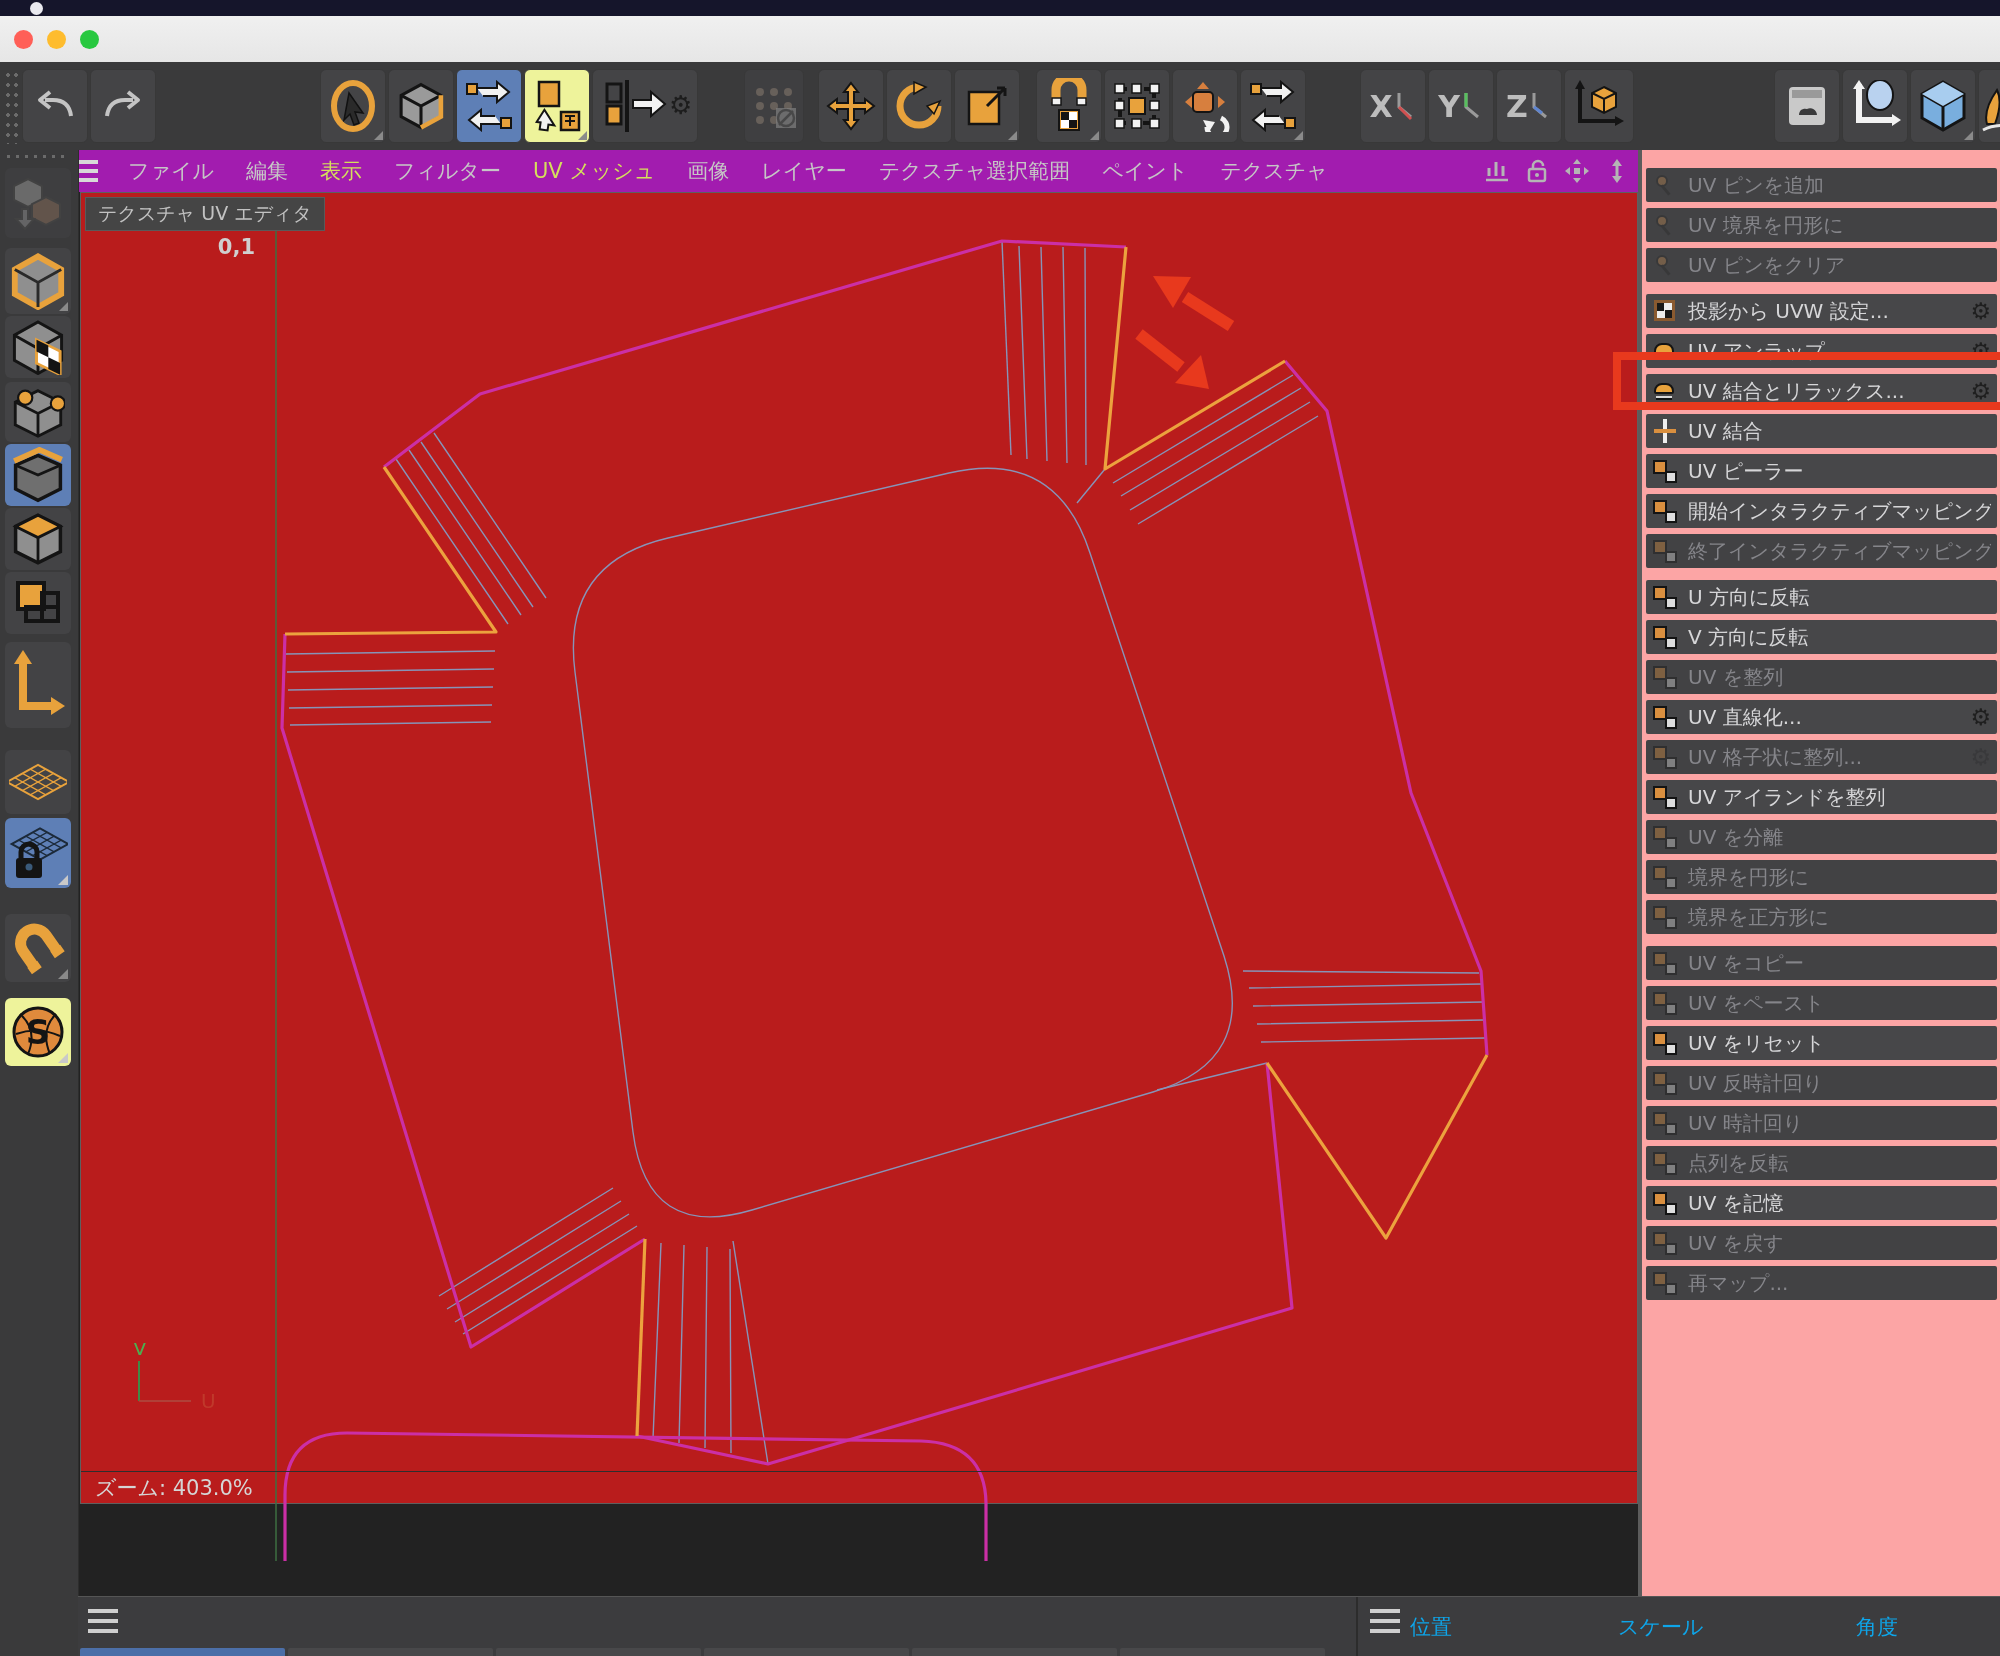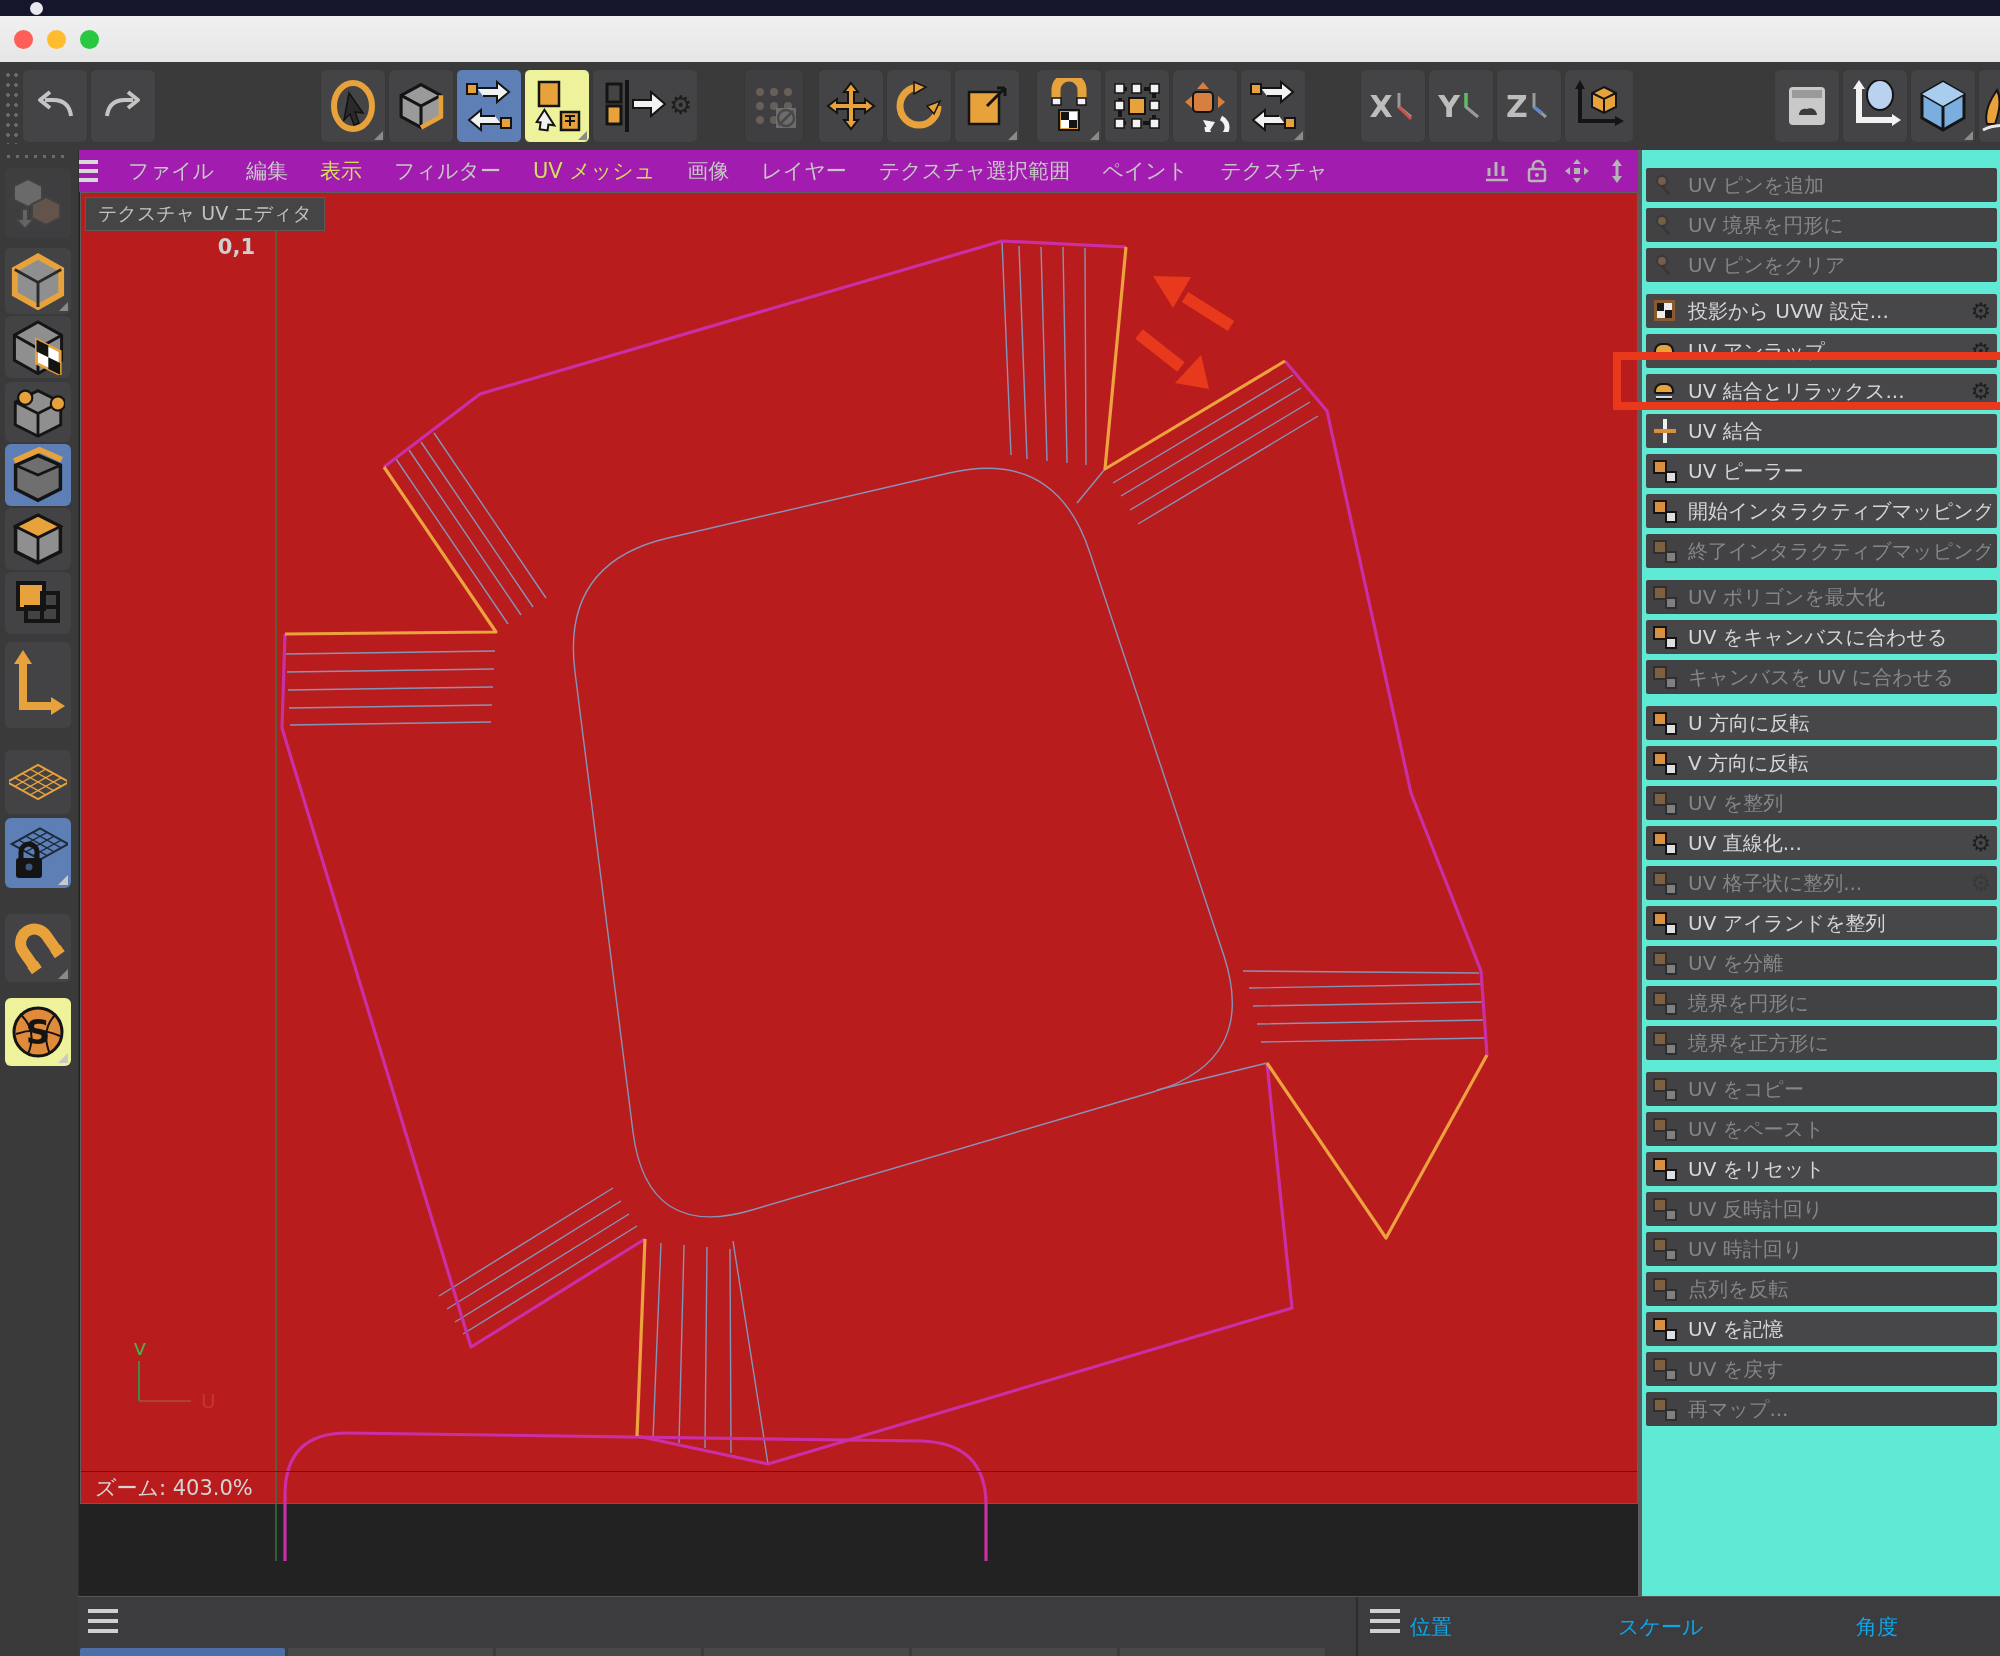--- a/index.html
+++ b/index.html
@@ -57,21 +57,21 @@
   #uv-tab{position:absolute;left:4px;top:4px;background:#454545;border:1px solid #5a5a5a;color:#c2c2c2;
           font-size:19px;padding:3px 12px;}
   #coordlabel{position:absolute;left:108px;top:42px;width:66px;text-align:right;color:#cfcfcf;font-size:21px;font-weight:bold;}
   #uvsvg{position:absolute;left:0;top:0;}
   #zoomstatus{position:absolute;left:0;bottom:0;width:100%;height:32px;border-top:1px solid #2e2e2e;
           color:#d5d5d5;font-size:21px;line-height:32px;padding-left:14px;box-sizing:border-box;}
   #axis-ind{position:absolute;left:40px;bottom:90px;width:110px;height:70px;}
 
   
   #splitter{left:1638px;top:150px;width:4px;height:1446px;background:#5c5c5c;}
-  #rightpanel{left:1642px;top:150px;width:358px;height:1506px;background:#5eead4;}
+  #rightpanel{left:1642px;top:150px;width:358px;height:1506px;background:#fca5a5;}
   .uvgroup{margin:0 3px 12px 4px;}
   .uvrow{height:34px;margin-bottom:6px;background:#474749;border-radius:2px;display:flex;align-items:center;
          padding:0 6px;gap:10px;}
   .uvrow.disabled{background:#424244;}
   .uvrow .lbl{font-size:20px;color:#d6d6d8;white-space:nowrap;overflow:hidden;flex:1;}
   .uvrow.disabled .lbl{color:#85858a;}
   .uvrow .gear{font-size:23px;color:#1f1f1f;flex:none;line-height:1;}
   .uvrow.disabled .gear{color:#39393b;}
   
   .ri{width:26px;height:26px;position:relative;flex:none;}
@@ -567,34 +567,20 @@
         <div class="uvrow">
           <span class="ri" data-k="interactive-start"></span>
           <span class="lbl">開始インタラクティブマッピング</span>
         </div>
         <div class="uvrow disabled">
           <span class="ri" data-k="interactive-end"></span>
           <span class="lbl">終了インタラクティブマッピング</span>
         </div>
       </div>
       <div class="uvgroup">
-        <div class="uvrow disabled">
-          <span class="ri" data-k="maximize"></span>
-          <span class="lbl">UV ポリゴンを最大化</span>
-        </div>
-        <div class="uvrow">
-          <span class="ri" data-k="fit-canvas"></span>
-          <span class="lbl">UV をキャンバスに合わせる</span>
-        </div>
-        <div class="uvrow disabled">
-          <span class="ri" data-k="fit-uv"></span>
-          <span class="lbl">キャンバスを UV に合わせる</span>
-        </div>
-      </div>
-      <div class="uvgroup">
         <div class="uvrow">
           <span class="ri" data-k="flip-u"></span>
           <span class="lbl">U 方向に反転</span>
         </div>
         <div class="uvrow">
           <span class="ri" data-k="flip-v"></span>
           <span class="lbl">V 方向に反転</span>
         </div>
         <div class="uvrow disabled">
           <span class="ri" data-k="align"></span>

